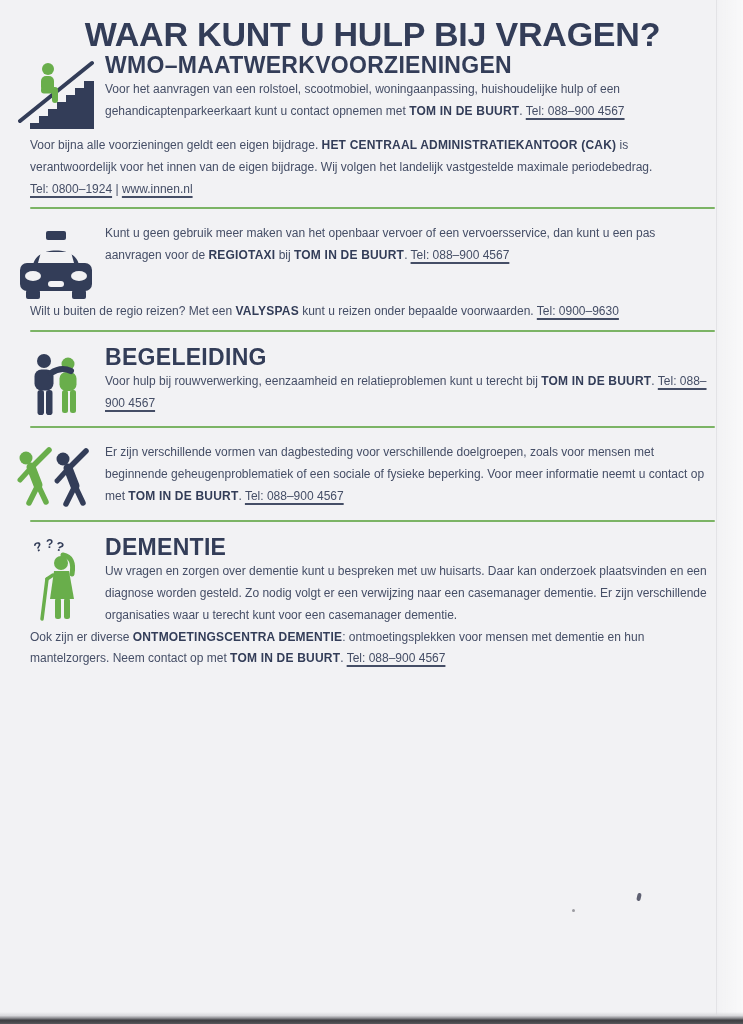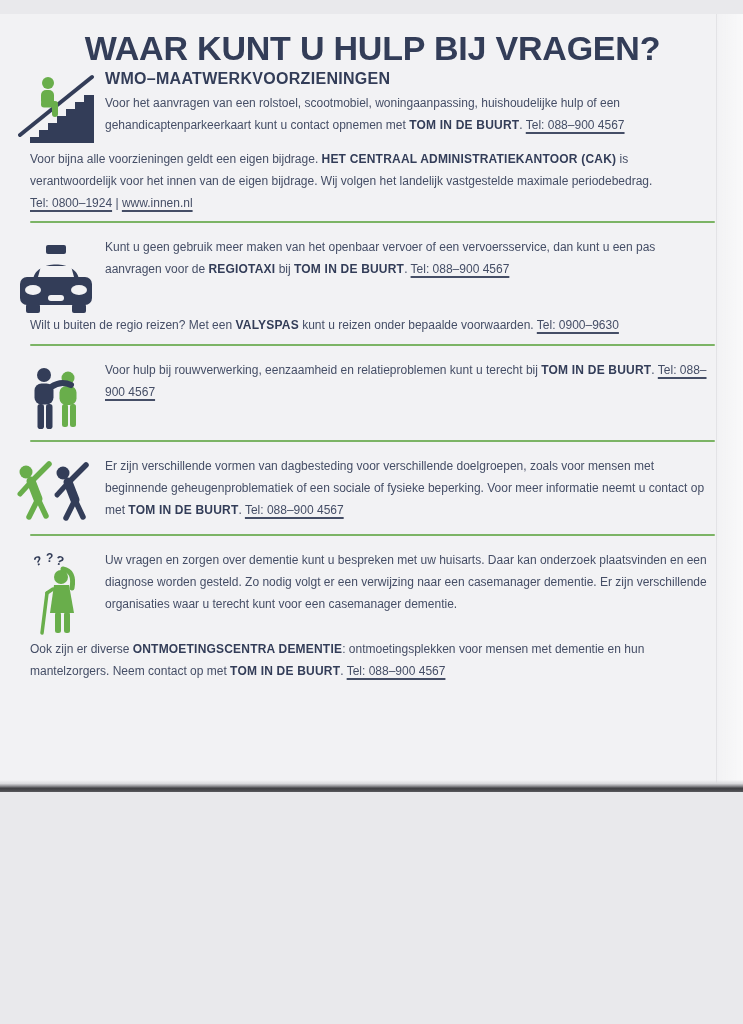--- a/index.html
+++ b/index.html
@@ -1,35 +1,35 @@
 <!DOCTYPE html>
 <html lang="nl" style="--navy: #333d58; --body: #454e66; --green: #69ae4b; --sep: #7cb465; --paper: #f2f2f4;"><head>
 <meta charset="utf-8">
 <style>
   :root{
     --navy:#333d58; --body:#454e66; --green:#69ae4b; --sep:#7cb465; --paper:#f2f2f4;
   }
   html,body{margin:0;padding:0;}
   body{background:#e9e9ec;font-family:"Liberation Sans",sans-serif;}
   .page{
-    position:relative; width:743px; height:778px; margin:14px auto;
+    position:relative; width:743px; height:1024px; margin:0 auto;
     background:var(--paper); overflow:hidden;
     color:var(--body);
   }
   .content{ padding:0 28px 0 30px; position:relative; }
   h1{
     margin:14px 0 0; text-align:center;
     font-size:34px; line-height:40px; font-weight:bold; letter-spacing:-0.2px;
     color:var(--navy);
   }
   section.section{ margin:0; }
   section.with-icon{ display:grid; grid-template-columns:75px 1fr; }
   .section-body{ min-width:0; }
   h2{
-    margin:0 0 3px; font-size:16px; line-height:22px; font-weight:bold;
+    margin:0 0 3px; font-size:23px; line-height:22px; font-weight:bold;
     letter-spacing:0.3px; color:var(--navy);
   }
   p{ margin:0; font-size:12px; line-height:21.8px; color:var(--body); }
   p .b{ font-weight:bold; color:var(--navy); letter-spacing:0.2px; }
   p .tel{ text-decoration:underline; text-underline-offset:3px; text-decoration-thickness:1.5px; cursor:pointer; }
   .sep{ height:2px; background:var(--sep); margin:7px 0 14px; border-radius:1px; }
 
   
   .wmo-maatwerkvoorzieningen{ margin-top:21px; }
   .bijdrage-kosten-wmo{ margin-top:20px; }
@@ -130,20 +130,21 @@
       <rect x="39" y="37" width="6" height="23" rx="2.5" fill="var(--green)"></rect>
       <circle cx="13" cy="8" r="7" fill="var(--navy)"></circle>
       <rect x="3.5" y="16.5" width="19" height="21" rx="7" fill="var(--navy)"></rect>
       <rect x="6.5" y="37" width="6.5" height="25" rx="2.8" fill="var(--navy)"></rect>
       <rect x="15" y="37" width="6.5" height="25" rx="2.8" fill="var(--navy)"></rect>
       <path d="M20 20 Q30 13 40 18" stroke="var(--navy)" stroke-width="6" stroke-linecap="round" fill="none"></path>
     </svg>
             </span>
           </div>
           <div class="section-body">
+            <h2>BEGELEIDING</h2>
             <p><span>Voor hulp bij rouwverwerking, eenzaamheid en relatieproblemen kunt u terecht bij </span><span class="b">TOM IN DE BUURT</span><span>. </span><span class="tel">Tel: 088–900 4567</span></p>
           </div>
         </section>
         <div class="sep"></div>
         <section class="section dagbesteding with-icon">
           <div class="icon-cell">
             <span class="icon active-people-icon">
               <svg viewBox="0 0 78 68" xmlns="http://www.w3.org/2000/svg">
       <circle cx="9" cy="13" r="6.5" fill="var(--green)"></circle>
       <path d="M13 24 L32 5" stroke="var(--green)" stroke-width="5.5" stroke-linecap="round"></path>
@@ -174,20 +175,21 @@
       <path d="M45 41 Q48 24 36 22" stroke="var(--green)" stroke-width="5" stroke-linecap="round" fill="none"></path>
       <path d="M27 38 H42 L47 66 H23 Z" fill="var(--green)"></path>
       <rect x="28" y="65" width="6" height="21" rx="2.5" fill="var(--green)"></rect>
       <rect x="37" y="65" width="6" height="21" rx="2.5" fill="var(--green)"></rect>
       <path d="M20 46 L26 42" stroke="var(--green)" stroke-width="3.5" stroke-linecap="round"></path>
       <path d="M20 46 L15 86" stroke="var(--green)" stroke-width="3.5" stroke-linecap="round"></path>
     </svg>
             </span>
           </div>
           <div class="section-body">
+            <h2>DEMENTIE</h2>
             <p><span>Uw vragen en zorgen over dementie kunt u bespreken met uw huisarts. Daar kan onderzoek plaatsvinden en een diagnose worden gesteld. Zo nodig volgt er een verwijzing naar een casemanager dementie. Er zijn verschillende organisaties waar u terecht kunt voor een casemanager dementie.</span></p>
           </div>
         </section>
         <section class="section ontmoetingscentra-dementie">
           <div class="section-body">
             <p><span>Ook zijn er diverse </span><span class="b">ONTMOETINGSCENTRA DEMENTIE</span><span>: ontmoetingsplekken voor mensen met dementie en hun mantelzorgers. Neem contact op met </span><span class="b">TOM IN DE BUURT</span><span>. </span><span class="tel">Tel: 088–900 4567</span></p>
           </div>
         </section>
       </div>
   </div>

